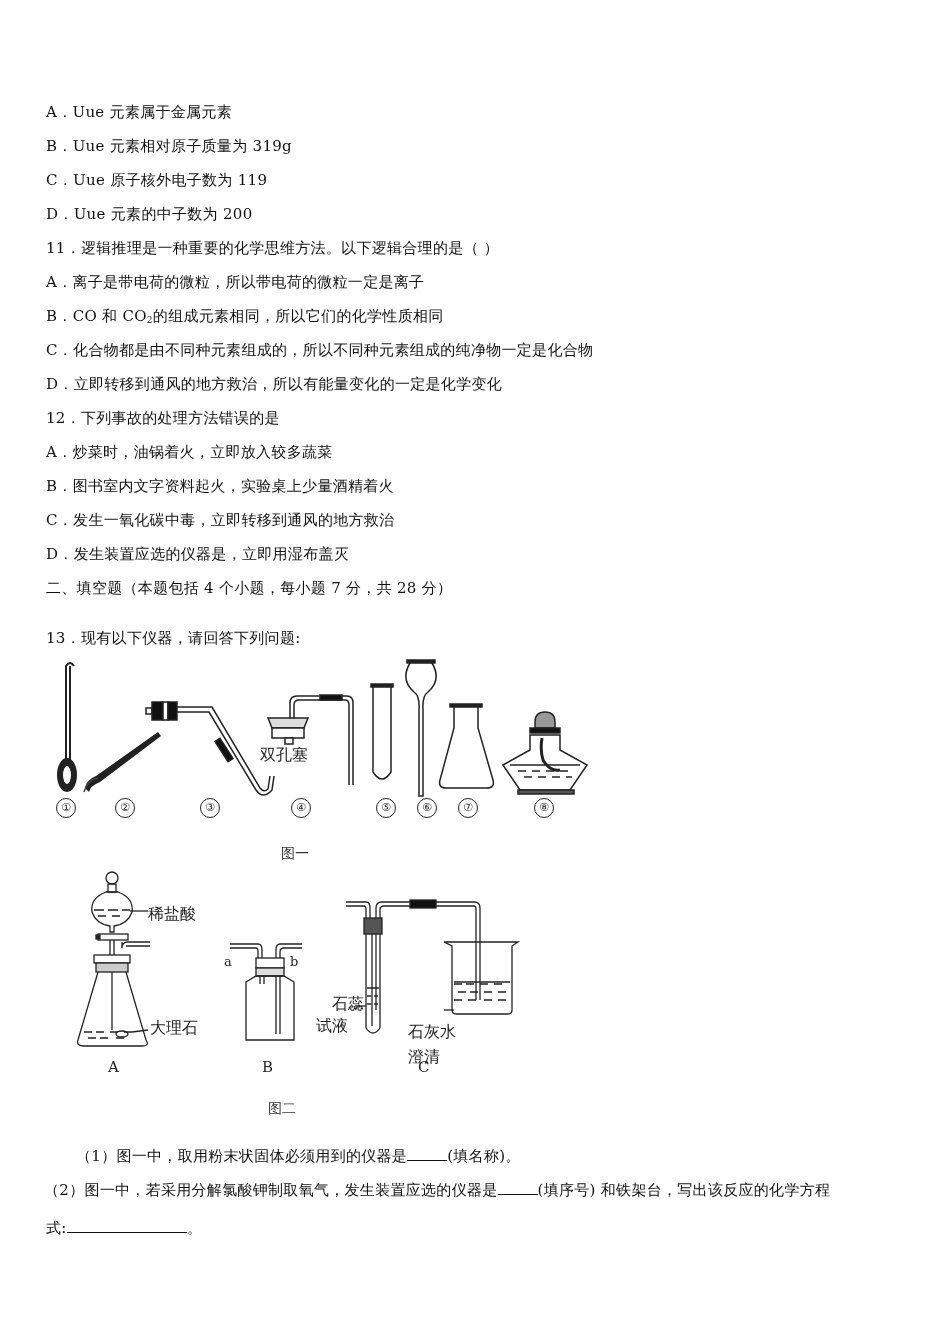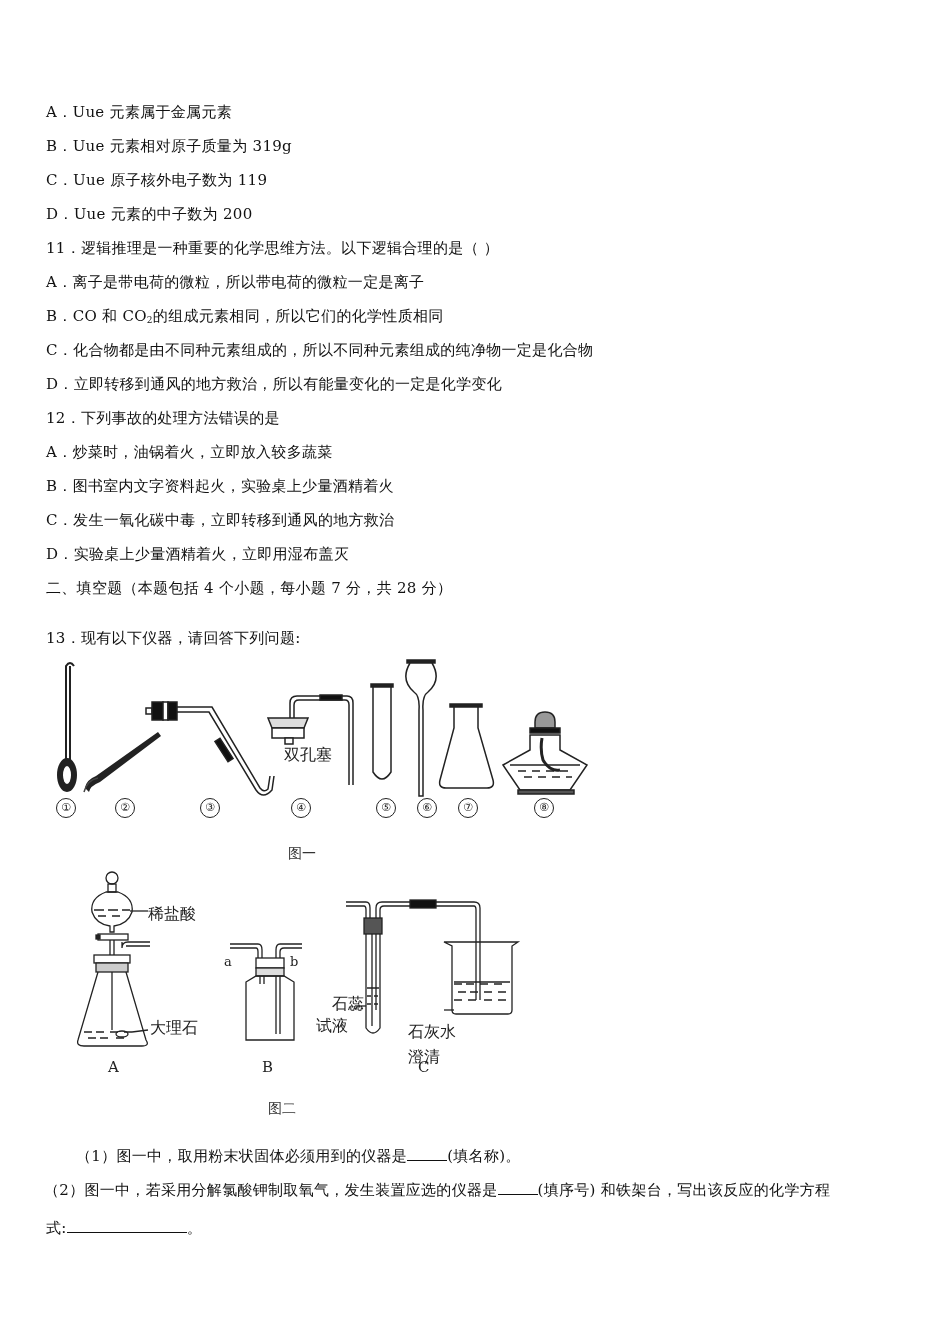--- a/index.html
+++ b/index.html
@@ -61,21 +61,21 @@
 <div class="line" style="top:442px">
   <span>A．</span><span>炒菜时，油锅着火，立即放入较多蔬菜</span>
 </div>
 <div class="line" style="top:476px">
   <span>B．</span><span>图书室内文字资料起火，实验桌上少量酒精着火</span>
 </div>
 <div class="line" style="top:510px">
   <span>C．</span><span>发生一氧化碳中毒，立即转移到通风的地方救治</span>
 </div>
 <div class="line" style="top:544px">
-  <span>D．</span><span>实验桌上少量酒精着火，立即用湿布盖灭</span>
+  <span>D．</span><span>发生装置应选的仪器是，立即用湿布盖灭</span>
 </div>
 
 <div class="line" style="top:578px">二、填空题（本题包括 4 个小题，每小题 7 分，共 28 分）</div>
 <div class="line" style="top:628px">13．现有以下仪器，请回答下列问题:</div>
 
 <div class="fig" style="left:40px; top:650px; width:560px; height:180px;">
   <svg width="560" height="180" viewBox="0 0 560 180">
 
     <g stroke="#222" fill="none" stroke-width="2">
       <path d="M34 16 Q30 10 26 16 L26 110"></path>
@@ -126,31 +126,31 @@
     <g stroke="#222" fill="none" stroke-width="1.5">
       <path d="M495 78 L495 72 Q495 62 505 62 Q515 62 515 72 L515 78 Z" fill="#999"></path>
       <rect x="490" y="78" width="30" height="5" fill="#111"></rect>
       <path d="M463 115 L490 100 L490 85 L520 85 L520 100 L547 115 L530 140 L480 140 Z"></path>
       <path d="M470 115 L540 115"></path>
       <path d="M478 121 h8 M492 121 h8 M506 121 h8 M520 121 h8 M484 127 h8 M498 127 h8 M512 127 h8 M526 127 h6"></path>
       <path d="M502 88 Q500 100 503 110 Q510 122 520 120" stroke-width="3"></path>
       <rect x="478" y="140" width="56" height="4" fill="#555"></rect>
     </g>
   </svg>
-  <div class="lbl" style="left:220px; top:95px;margin-left:24px;">双孔塞</div>
+  <div class="lbl" style="left:220px; top:95px;">双孔塞</div>
   <div class="num" style="left:16px; top:148px;">①</div>
   <div class="num" style="left:75px; top:148px;">②</div>
   <div class="num" style="left:160px; top:148px;">③</div>
   <div class="num" style="left:251px; top:148px;">④</div>
   <div class="num" style="left:336px; top:148px;">⑤</div>
   <div class="num" style="left:377px; top:148px;">⑥</div>
   <div class="num" style="left:418px; top:148px;">⑦</div>
   <div class="num" style="left:494px; top:148px;">⑧</div>
 </div>
-<div class="cap" style="left:288px; top:845px;">图一</div>
+<div class="cap" style="left:281px; top:845px;">图一</div>
 
 <div class="fig" style="left:70px; top:860px; width:470px; height:220px;">
   <svg width="470" height="220" viewBox="0 0 470 220">
 
     <g stroke="#222" fill="none" stroke-width="1.3">
       <circle cx="42" cy="18" r="6"></circle>
       <rect x="38" y="24" width="8" height="8"></rect>
       <path d="M36 32 Q20 38 22 52 Q26 64 40 66 L40 72 L44 72 L44 66 Q58 64 62 52 Q64 38 48 32 Z"></path>
       <path d="M24 50 h10 M38 50 h10 M52 50 h8 M28 56 h8 M42 56 h8"></path>
       <path d="M60 51 L78 51"></path>

